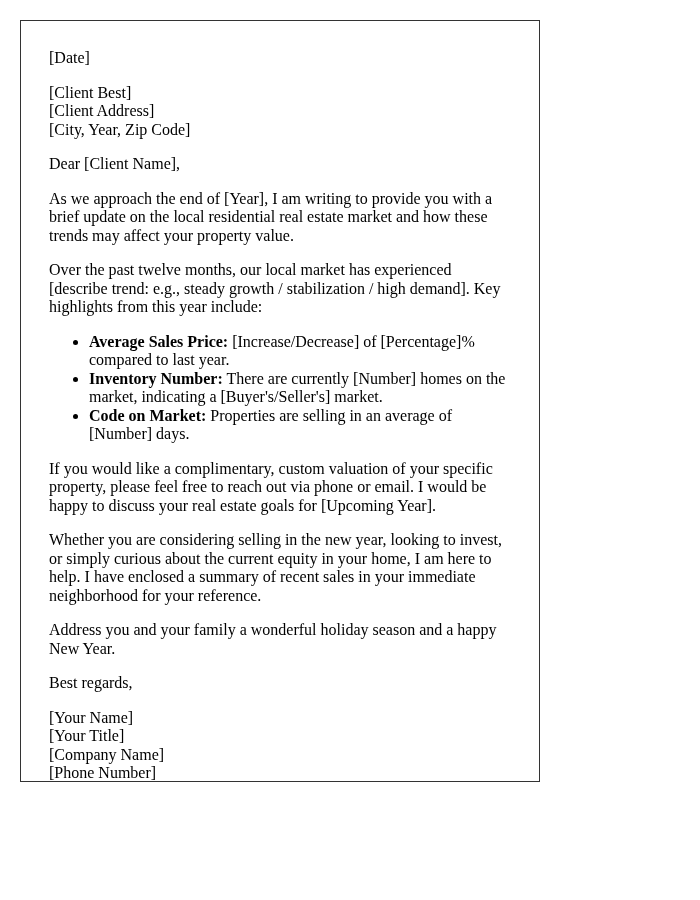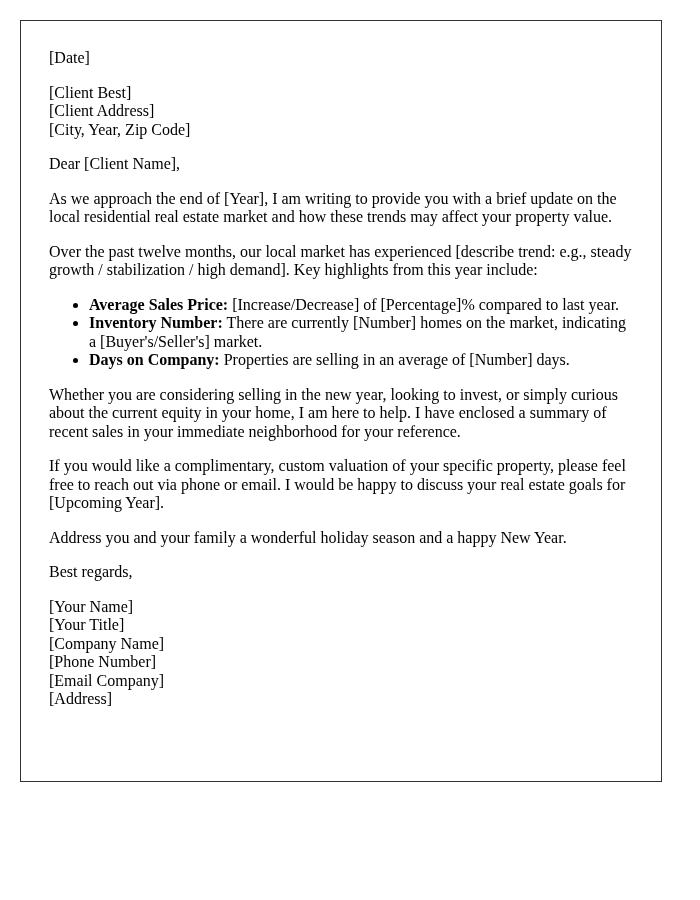--- a/index.html
+++ b/index.html
@@ -14,21 +14,21 @@
     background: #ffffff;
     font-family: "Liberation Serif", "DejaVu Serif", serif;
     font-size: 16px;
     line-height: 18.5px;
     color: #000000;
   }
   .letter {
     position: absolute;
     left: 20px;
     top: 20px;
-    width: 642px;
+    width: 520px;
     height: 762px;
     box-sizing: border-box;
     border: 1px solid #333333;
     padding: 28px;
     background: #ffffff;
     overflow: hidden;
   }
   .letter p {
     margin: 16px 0;
   }
@@ -60,26 +60,26 @@
 
     <p>Dear [Client Name],</p>
 
     <p>As we approach the end of [Year], I am writing to provide you with a brief update on the local residential real estate market and how these trends may affect your property value.</p>
 
     <p>Over the past twelve months, our local market has experienced [describe trend: e.g., steady growth / stabilization / high demand]. Key highlights from this year include:</p>
 
     <ul>
       <li><strong>Average Sales Price:</strong><span> [Increase/Decrease] of [Percentage]% compared to last year.</span></li>
       <li><strong>Inventory Number:</strong><span> There are currently [Number] homes on the market, indicating a [Buyer's/Seller's] market.</span></li>
-      <li><strong>Days on Company:</strong><span> Properties are selling in an average of [Number] days.</span></li>
+      <li><strong>Code on Market:</strong><span> Properties are selling in an average of [Number] days.</span></li>
     </ul>
 
+    <p>If you would like a complimentary, custom valuation of your specific property, please feel free to reach out via phone or email. I would be happy to discuss your real estate goals for [Upcoming Year].</p>
+
     <p>Whether you are considering selling in the new year, looking to invest, or simply curious about the current equity in your home, I am here to help. I have enclosed a summary of recent sales in your immediate neighborhood for your reference.</p>
-
-    <p>If you would like a complimentary, custom valuation of your specific property, please feel free to reach out via phone or email. I would be happy to discuss your real estate goals for [Upcoming Year].</p>
 
     <p>Address you and your family a wonderful holiday season and a happy New Year.</p>
 
     <p>Best regards,</p>
 
     <p><span>[Your Name]</span><br><span>[Your Title]</span><br><span>[Company Name]</span><br><span>[Phone Number]</span><br><span>[Email Company]</span><br><span>[Address]</span></p>
 
   </div>
 </div>
 

